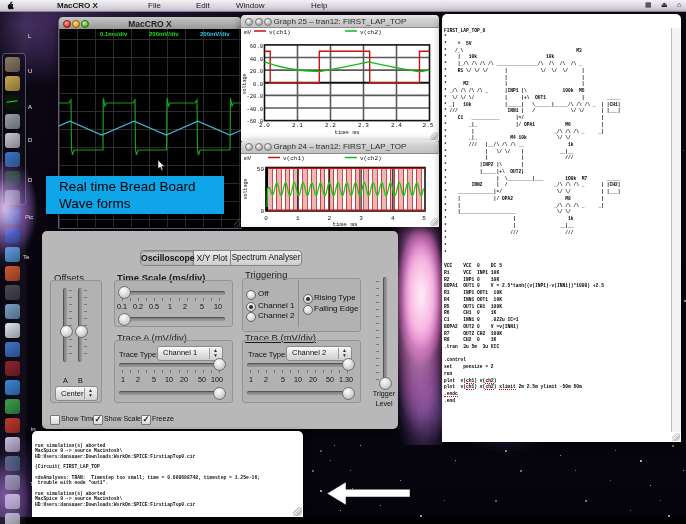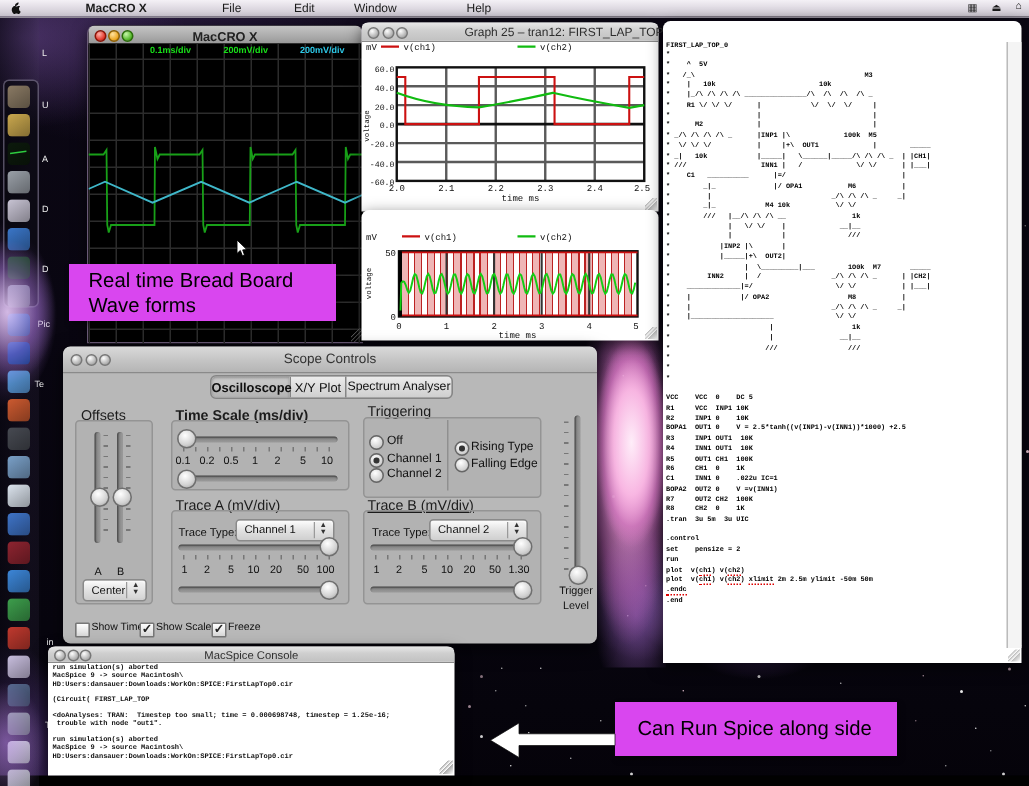--- a/index.html
+++ b/index.html
@@ -65,21 +65,21 @@
 .rlab{position:absolute;font-size:8px;color:#111;}
 .check{position:absolute;width:8px;height:8px;background:linear-gradient(#fdfdfd,#d8d8d8);border:1px solid #777;border-radius:1px;}
 .check.on:after{content:"\2713";position:absolute;left:0.5px;top:-2px;font-size:8.5px;font-weight:bold;color:#222;}
 .pop{position:absolute;height:13px;border:1px solid #8a8a8a;border-radius:3px;background:linear-gradient(#fdfdfd,#e2e2e2 50%,#cfcfcf);font-size:7.5px;color:#111;}
 .pop .pt{position:absolute;left:5px;top:1.5px;}
 .pop .stp{position:absolute;right:1px;top:1px;bottom:1px;width:11px;border-left:1px solid #9a9a9a;background:linear-gradient(#f2f2f2,#d5d5d5);border-radius:0 2px 2px 0;font-size:5px;line-height:5px;text-align:center;color:#333;}
 
 #console{left:32px;top:431px;width:271px;height:86px;background:#fff;}
 #conpre{position:absolute;left:3px;top:12px;font-family:"Liberation Mono",monospace;font-size:4.7px;line-height:5.33px;color:#111;font-weight:bold;margin:0;}
 
-.callout{position:absolute;background:#d946ef;color:#000;font-size:13.5px;box-shadow:1px 2px 4px rgba(0,0,0,0.4);}
+.callout{position:absolute;background:#0ea5e9;color:#000;font-size:13.5px;box-shadow:1px 2px 4px rgba(0,0,0,0.4);}
 </style></head>
 <body>
 <div id="screen">
 <div id="desk"></div>
 <div id="stars">
       <div class="star" style="left:320px;top:450px;width:2px;height:2px;background:#ffd9e8;opacity:0.5;"></div>
       <div class="star" style="left:350px;top:470px;width:1.4px;height:1.4px;background:#fff;opacity:0.6;"></div>
       <div class="star" style="left:380px;top:505px;width:1.4px;height:1.4px;background:#fff;opacity:0.7;"></div>
       <div class="star" style="left:420px;top:515px;width:2px;height:2px;background:#fff;opacity:0.8;"></div>
       <div class="star" style="left:455px;top:460px;width:1.4px;height:1.4px;background:#ffd9e8;opacity:0.9;"></div>
@@ -222,21 +222,21 @@
           <path d="M1,0 L1,9 L3.2,7 L4.6,10.5 L6,10 L4.8,6.6 L7.6,6.4 Z" fill="#fff" stroke="#000" stroke-width="0.6"></path>
         </svg>
   </div>
 </div>
 
 <div class="callout" style="left:46px;top:176px;width:178px;height:38px;">
   <div style="position:absolute;left:13px;top:3px;line-height:16.5px;">Real time Bread Board<br>Wave forms</div>
 </div>
 
 <div class="win gwin" id="g25">
-  <div class="tbar" style="height:12px;padding-left:36px;">
+  <div class="tbar" style="height:12px;">
     <span class="lights"><b style="left:4px;top:3px;"></b><b style="left:13.5px;top:3px;"></b><b style="left:23px;top:3px;"></b></span>
     <div class="ttext" style="top:1.5px;font-size:8px;">Graph 25 – tran12: FIRST_LAP_TOP</div>
   </div>
   <svg width="198" height="114" style="position:absolute;left:0;top:12px;">
     <text x="3" y="6.5" font-size="6" fill="#111" font-family="Liberation Mono">mV</text>
     <line x1="13" y1="4" x2="25" y2="4" stroke="#cc1111" stroke-width="1.5"></line>
     <text x="28" y="6.5" font-size="6" fill="#111" font-family="Liberation Mono">v(ch1)</text>
     <line x1="104" y1="4" x2="116" y2="4" stroke="#11bb11" stroke-width="1.5"></line>
     <text x="119" y="6.5" font-size="6" fill="#111" font-family="Liberation Mono">v(ch2)</text>
     <text x="5" y="57" font-size="5" fill="#111" font-family="Liberation Mono" text-anchor="middle" transform="rotate(-90 5 57)">voltage</text>
@@ -270,20 +270,24 @@
           <text x="187" y="100">2.5</text>
       <text x="106" y="107">time  ms</text>
     </g>
     <path d="M23.5,24.3 L29.2,24.3 L29.2,55.75 L78.3,55.75 L78.3,24.3 L128.7,24.3 L128.7,55.75 L178.5,55.75 L178.5,24.3 L188.5,24.3" fill="none" stroke="#cc1111" stroke-width="1.4"></path>
     <path d="M23.5,34.9 Q48,44 78.3,44.6 Q100,41 127.5,34.9 Q150,40 178.5,44.9 L188.5,43.1" fill="none" stroke="#11bb11" stroke-width="1.4"></path>
   </svg>
   <div style="position:absolute;right:1px;bottom:1px;width:8px;height:8px;background:linear-gradient(135deg,#fff 30%,#bbb 32%,#fff 45%,#bbb 47%,#fff 60%,#bbb 62%,#fff);"></div>
 </div>
 
 <div class="win gwin" id="g24">
+  <div class="tbar" style="height:13px;">
+    <span class="lights"><b style="left:4px;top:3px;"></b><b style="left:13.5px;top:3px;"></b><b style="left:23px;top:3px;"></b></span>
+    <div class="ttext" style="top:2px;font-size:8px;">Graph 24 – tran12: FIRST_LAP_TOP</div>
+  </div>
   <svg width="198" height="74" style="position:absolute;left:0;top:13px;">
     <text x="3" y="7" font-size="6" fill="#111" font-family="Liberation Mono">mV</text>
     <line x1="27" y1="4.5" x2="39" y2="4.5" stroke="#cc1111" stroke-width="1.5"></line>
     <text x="42" y="7" font-size="6" fill="#111" font-family="Liberation Mono">v(ch1)</text>
     <line x1="104" y1="4.5" x2="116" y2="4.5" stroke="#11bb11" stroke-width="1.5"></line>
     <text x="119" y="7" font-size="6" fill="#111" font-family="Liberation Mono">v(ch2)</text>
     <text x="6" y="36" font-size="5" fill="#111" font-family="Liberation Mono" text-anchor="middle" transform="rotate(-90 6 36)">voltage</text>
     <rect x="25" y="14.5" width="159" height="43.5" fill="#ffffff"></rect>
     <g stroke="#cc2222" stroke-width="0.9" shape-rendering="crispEdges" id="stripes">
           <rect x="26.50" y="15" width="4.81" height="42.4" fill="#efb6b6" stroke="none"></rect>
@@ -424,24 +428,20 @@
 set    pensize = 2
 run
 plot  v(<span class="rr">ch1</span>) v(<span class="rr">ch2</span>)
 plot  v(<span class="rr">ch1</span>) v(<span class="rr">ch2</span>) <span class="rr">xlimit</span> 2m 2.5m ylimit -50m 50m
 <span class="rr">.endc</span>
 .end</pre>
   <div style="position:absolute;right:1px;bottom:1px;width:8px;height:8px;background:linear-gradient(135deg,#fff 30%,#bbb 32%,#fff 45%,#bbb 47%,#fff 60%,#bbb 62%,#fff);"></div>
 </div>
 
 <div id="sc">
-  <div class="tbar">
-    <span class="lights"><b style="left:5px;top:5px;"></b><b style="left:14.5px;top:5px;"></b><b style="left:24px;top:5px;"></b></span>
-    <div class="ttext" style="top:3px;font-size:9px;color:#333;">Scope Controls</div>
-  </div>
 
   <div style="position:absolute;left:98px;top:19px;width:160px;height:14px;border:1px solid #858585;border-radius:4px;background:linear-gradient(#ececec,#cecece);font-size:8.6px;color:#111;white-space:nowrap;">
     <div style="position:absolute;left:0;top:0;width:52px;height:14px;border-right:1px solid #858585;border-radius:3px 0 0 3px;background:linear-gradient(#cecece,#b2b2b2);box-shadow:inset 0 1px 2px rgba(0,0,0,0.3);text-align:center;line-height:14px;font-weight:bold;">Oscilloscope</div>
     <div style="position:absolute;left:53px;top:0;width:36px;height:14px;border-right:1px solid #858585;text-align:center;line-height:14px;">X/Y Plot</div>
     <div style="position:absolute;left:90px;top:0;width:70px;height:14px;text-align:center;line-height:14px;font-size:8.2px;">Spectrum Analyser</div>
   </div>
 
   <div class="glab" style="left:12px;top:41px;">Offsets</div>
   <div class="grp" style="left:8px;top:49px;width:50px;height:121px;"></div>
   <div class="vtrack" style="left:21px;top:57px;height:74px;"></div>
@@ -575,39 +575,32 @@
 
   <div class="check" style="left:8px;top:183.5px;"></div>
       <div class="rlab" style="left:19px;top:183.5px;font-size:7px;">Show Time</div>
   <div class="check on" style="left:51px;top:183.5px;"></div>
       <div class="rlab" style="left:62px;top:183.5px;font-size:7px;">Show Scales</div>
   <div class="check on" style="left:99px;top:183.5px;"></div>
       <div class="rlab" style="left:110px;top:183.5px;font-size:7px;">Freeze</div>
 </div>
 
 <div class="win" id="console">
-  <div class="tbar" style="height:10px;">
-    <span class="lights"><b style="left:4px;top:2px;"></b><b style="left:12.5px;top:2px;"></b><b style="left:21px;top:2px;"></b></span>
-    <div class="ttext" style="top:1px;font-size:7.5px;">MacSpice Console</div>
-  </div>
   <pre id="conpre">run simulation(s) aborted
 MacSpice 9 -&gt; source Macintosh\
 HD:Users:dansauer:Downloads:WorkOn:SPICE:FirstLapTop0.cir
 
 (Circuit( FIRST_LAP_TOP
 
 &lt;doAnalyses: TRAN:  Timestep too small; time = 0.000698748, timestep = 1.25e-16;
  trouble with node "out1".
 
 run simulation(s) aborted
 MacSpice 9 -&gt; source Macintosh\
 HD:Users:dansauer:Downloads:WorkOn:SPICE:FirstLapTop0.cir</pre>
   <div style="position:absolute;right:1px;bottom:1px;width:9px;height:9px;background:linear-gradient(135deg,#fff 30%,#aaa 32%,#fff 45%,#aaa 47%,#fff 60%,#aaa 62%,#fff);"></div>
 </div>
 
-<div class="callout" style="left:410px;top:468px;width:188px;height:36px;">
-  <div style="position:absolute;left:15px;top:10px;">Can Run Spice along side</div>
-</div>
 <svg width="100" height="30" style="position:absolute;left:325px;top:479px;">
   <polygon points="2,14.5 21,3 21,10.2 85,10.2 85,18 21,18 21,26" fill="#fff" stroke="#111" stroke-width="0.5"></polygon>
 </svg>
 
 </div>
 
 </body></html>

